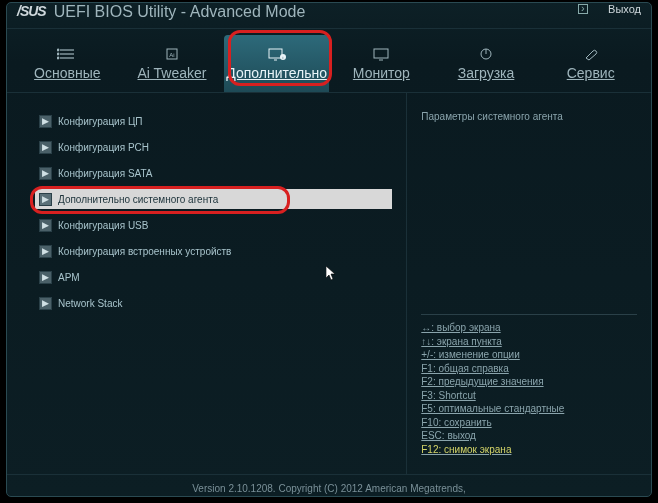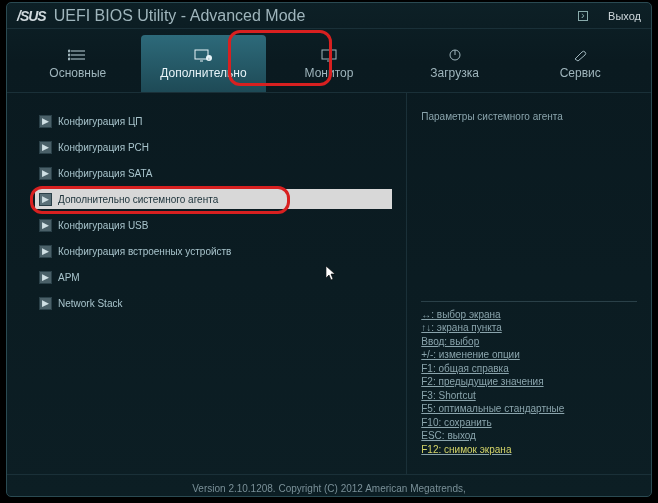--- a/index.html
+++ b/index.html
@@ -13,21 +13,21 @@
   position: relative;
 }
 .frame {
   position: absolute; left: 6px; top: 2px; right: 6px; bottom: 6px;
   background: linear-gradient(180deg, #0d2026 0%, #0a1a20 12%, #0c1e24 100%);
   border: 1px solid #2a4a52;
   border-radius: 5px;
 }
 .titlebar {
   height: 26px;
-  display: flex; align-items: center;
+  display: flex; align-items: flex-start;
   padding: 0 10px;
   border-bottom: 1px solid #1a3038;
 }
 .logo {
   font-weight: bold; font-style: italic;
   color: #cfd8dc; font-size: 14px;
   margin-right: 8px;
   letter-spacing: -1px;
 }
 .title-text { color: #9fb5bc; font-size: 16px; }
@@ -57,21 +57,21 @@
   color: #9fb5bc;
   border-top-left-radius: 4px; border-top-right-radius: 4px;
   cursor: pointer;
   position: relative;
 }
 .tab .tab-icon { width: 20px; height: 14px; }
 .tab.active {
   background: linear-gradient(180deg, #2d6a7a 0%, #1e4a56 100%);
   color: #e8f4f8;
 }
-.tab-label { font-size: 12px; }
+.tab-label { font-size: 14px; text-decoration: underline; }
 .content {
   display: flex;
   height: calc(100% - 26px - 64px - 22px);
 }
 .menu-panel {
   flex: 0 0 62%;
   padding: 18px 14px 0 28px;
   position: relative;
 }
 .menu-item {
@@ -164,20 +164,27 @@
             <line x1="3" y1="3" x2="17" y2="3"></line>
             <line x1="3" y1="7" x2="17" y2="7"></line>
             <line x1="3" y1="11" x2="17" y2="11"></line>
             <circle cx="1" cy="3" r=".8" fill="#9fb5bc"></circle>
             <circle cx="1" cy="7" r=".8" fill="#9fb5bc"></circle>
             <circle cx="1" cy="11" r=".8" fill="#9fb5bc"></circle>
           </g>
         </svg>
       <span class="tab-label">Основные</span>
     </div>
+    <div class="tab">
+      <svg class="tab-icon" viewBox="0 0 20 14">
+          <rect x="5" y="2" width="10" height="10" fill="none" stroke="#9fb5bc"></rect>
+          <text x="10" y="10" font-size="6" text-anchor="middle" fill="#9fb5bc">Ai</text>
+        </svg>
+      <span class="tab-label">Ai Tweaker</span>
+    </div>
     <div class="tab active">
       <svg class="tab-icon" viewBox="0 0 20 14">
           <rect x="2" y="2" width="13" height="9" fill="none" stroke="#e8f4f8"></rect>
           <line x1="7" y1="13" x2="10" y2="13" stroke="#e8f4f8"></line>
           <circle cx="16" cy="10" r="3" fill="#e8f4f8"></circle>
           <text x="16" y="12" font-size="4" text-anchor="middle" fill="#1e4a56">i</text>
         </svg>
       <span class="tab-label">Дополнительно</span>
     </div>
     <div class="tab">
@@ -236,21 +243,20 @@
         <span class="arrow-box">▶</span>
         <span>Network Stack</span>
       </div>
     </div>
 
     <div class="side-panel">
       <div class="side-title">Параметры системного агента</div>
       <div class="help-block" id="help-block">
           <div class="help-line">↔: выбор экрана</div>
           <div class="help-line">↑↓: экрана пункта</div>
-          <div class="help-line">Ввод: выбор</div>
           <div class="help-line">+/-: изменение опции</div>
           <div class="help-line">F1: общая справка</div>
           <div class="help-line">F2: предыдущие значения</div>
           <div class="help-line">F3: Shortcut</div>
           <div class="help-line">F5: оптимальные стандартные</div>
           <div class="help-line">F10: сохранить</div>
           <div class="help-line">ESC: выход</div>
           <div class="help-line yellow">F12: снимок экрана</div>
         </div>
     </div>

